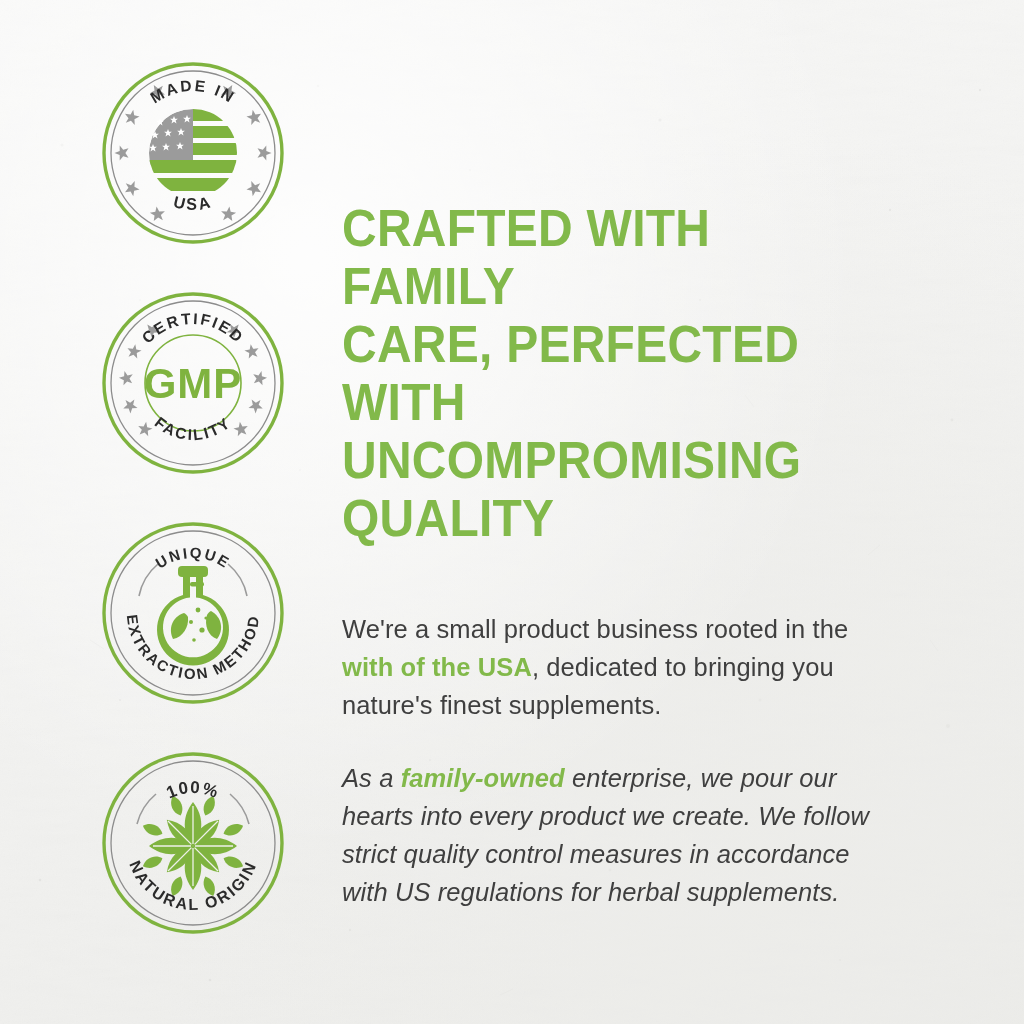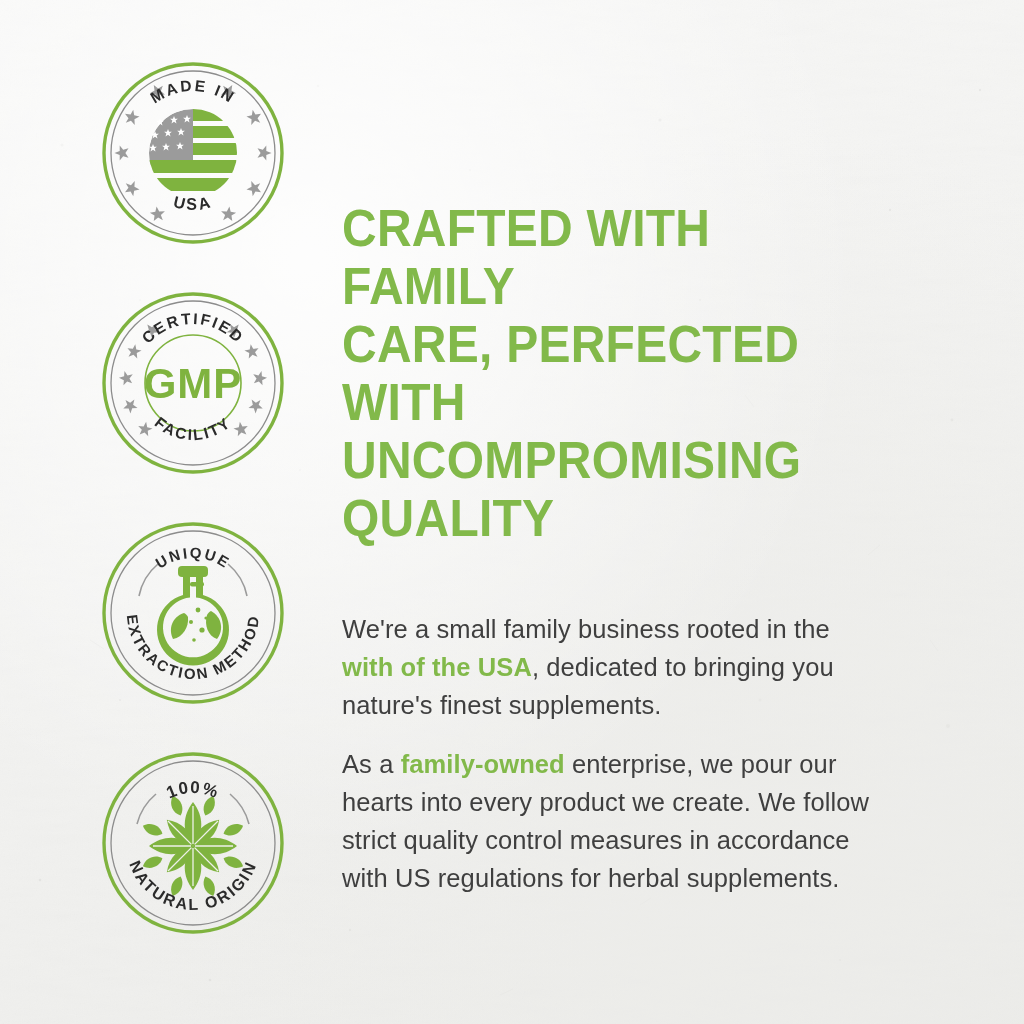--- a/index.html
+++ b/index.html
@@ -91,21 +91,21 @@
   
   .para {
     color: #3f3f3f;
     font-size: 25.5px;
     line-height: 38px;
     letter-spacing: 0.1px;
     max-width: 530px;
     font-weight: 300;
   }
   #para-1 { margin-top: 62px; }
-  #para-2 { margin-top: 21px; }
+  #para-2 { margin-top: 35px; font-style: italic; }
 
   .hl {
     color: #82b94a;
     font-weight: 700;
   }
 </style>
 </head>
 <body>
 
 <div id="page">
@@ -435,19 +435,19 @@
           </text>
         </svg>
       </div>
 
     </div>
 
     <div id="text-column">
 
       <h1 id="headline" style="color: rgb(130, 185, 74);"><span>CRAFTED WITH FAMILY</span><br><span>CARE, PERFECTED WITH</span><br><span>UNCOMPROMISING</span><br><span>QUALITY</span></h1>
 
-      <p class="para" id="para-1"><span>We're a small family business rooted in the </span><span class="hl" style="color: rgb(130, 185, 74);">with of the USA</span><span>, dedicated to bringing you nature's finest supplements.</span></p>
+      <p class="para" id="para-1"><span>We're a small product business rooted in the </span><span class="hl" style="color: rgb(130, 185, 74);">with of the USA</span><span>, dedicated to bringing you nature's finest supplements.</span></p>
       <p class="para" id="para-2"><span>As a </span><span class="hl" style="color: rgb(130, 185, 74);">family-owned</span><span> enterprise, we pour our hearts into every product we create. We follow strict quality control measures in accordance with US regulations for herbal supplements.</span></p>
 
     </div>
 
   </div>
 </div>
 
 </body></html>

